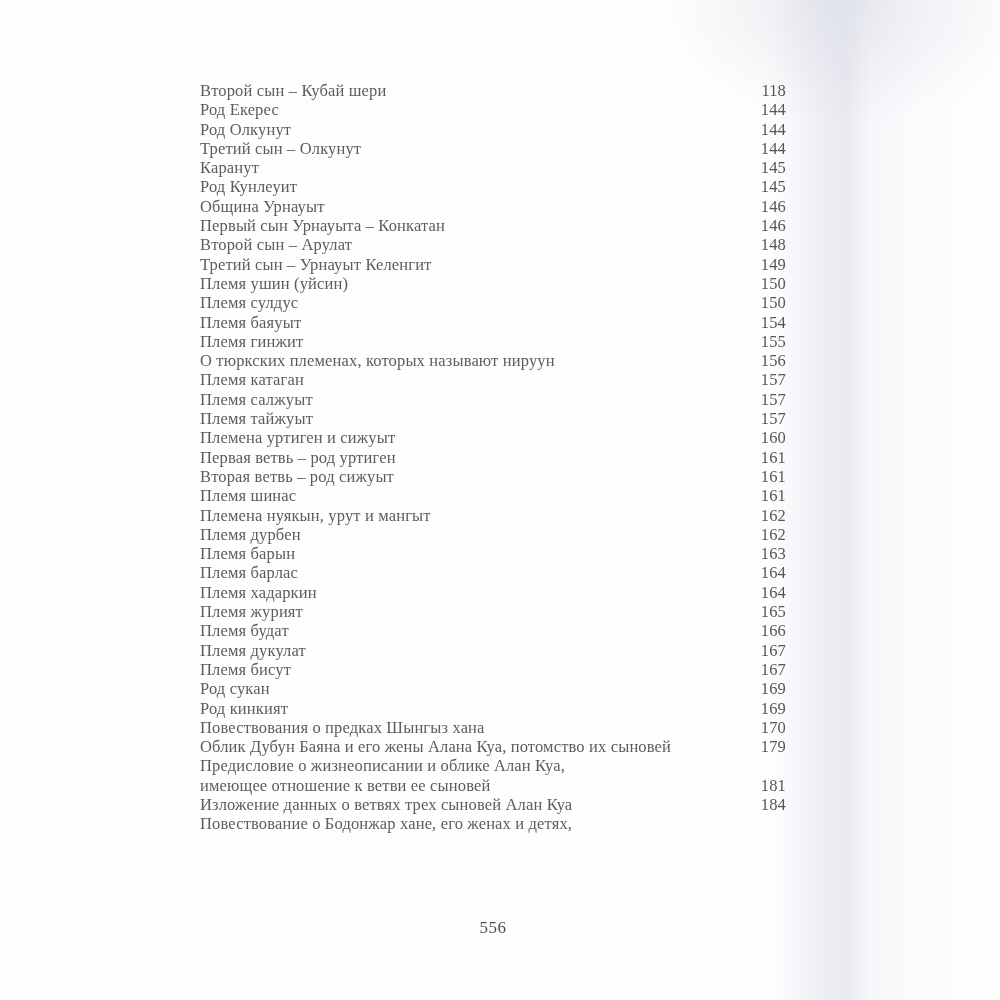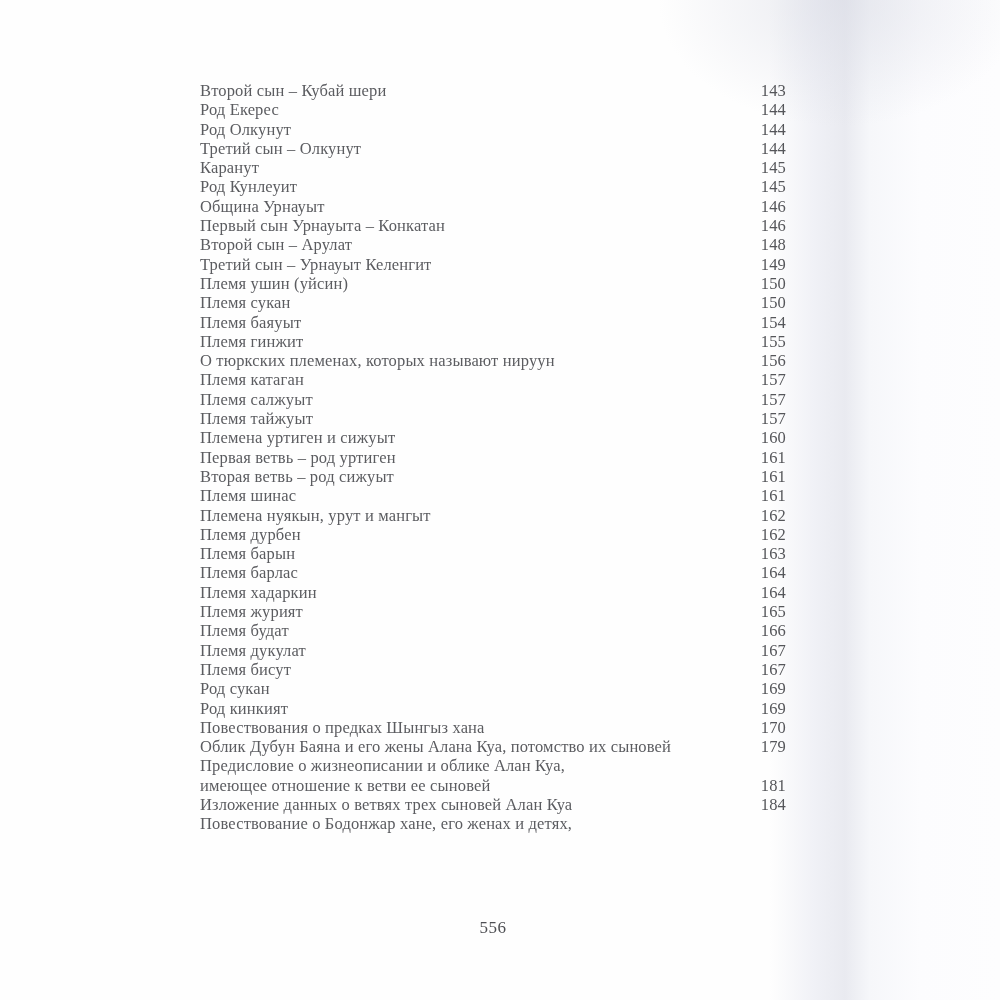--- a/index.html
+++ b/index.html
@@ -69,21 +69,21 @@
   }
 </style>
 </head>
 <body>
 
 <div class="scan-bg"></div>
 
 <div class="page-content" id="toc">
     <div class="toc-row">
       <span class="toc-title">Второй сын – Кубай шери</span>
-      <span class="toc-page">143</span>
+      <span class="toc-page">118</span>
     </div>
     <div class="toc-row">
       <span class="toc-title">Род Екерес</span>
       <span class="toc-page">144</span>
     </div>
     <div class="toc-row">
       <span class="toc-title">Род Олкунут</span>
       <span class="toc-page">144</span>
     </div>
     <div class="toc-row">
@@ -112,21 +112,21 @@
     </div>
     <div class="toc-row">
       <span class="toc-title">Третий сын – Урнауыт Келенгит</span>
       <span class="toc-page">149</span>
     </div>
     <div class="toc-row">
       <span class="toc-title">Племя ушин (уйсин)</span>
       <span class="toc-page">150</span>
     </div>
     <div class="toc-row">
-      <span class="toc-title">Племя сукан</span>
+      <span class="toc-title">Племя сулдус</span>
       <span class="toc-page">150</span>
     </div>
     <div class="toc-row">
       <span class="toc-title">Племя баяуыт</span>
       <span class="toc-page">154</span>
     </div>
     <div class="toc-row">
       <span class="toc-title">Племя гинжит</span>
       <span class="toc-page">155</span>
     </div>

